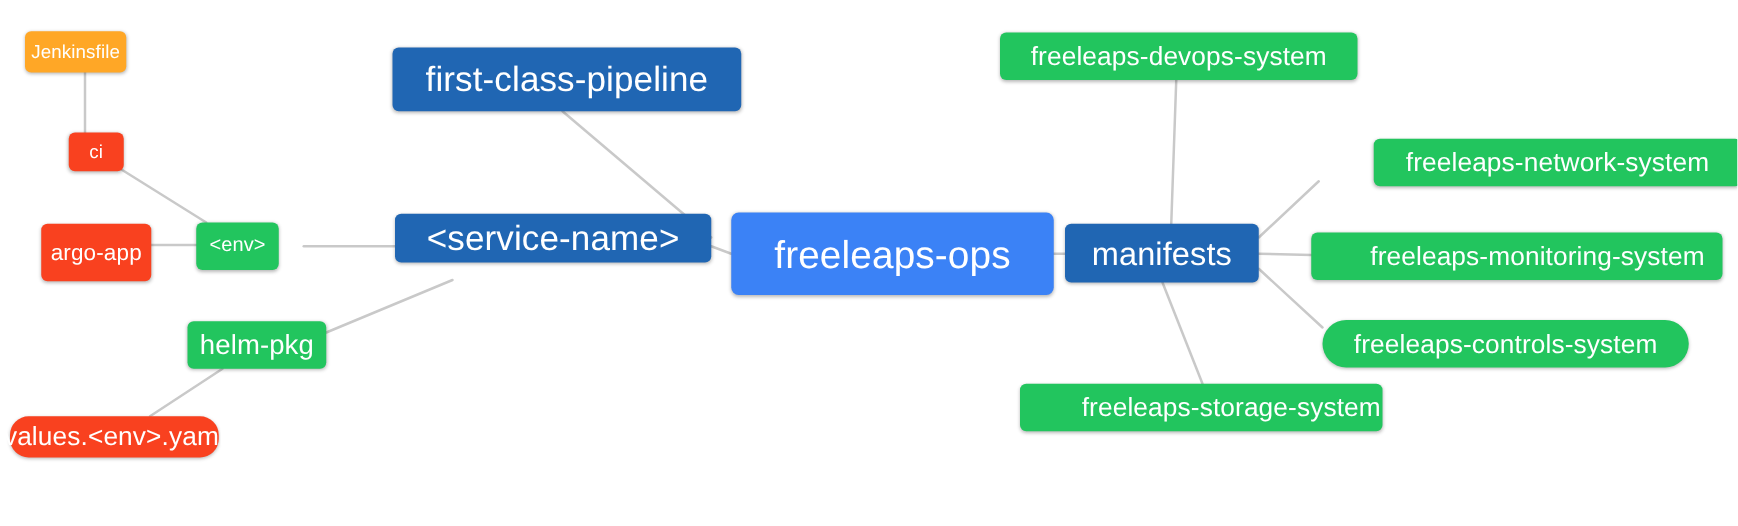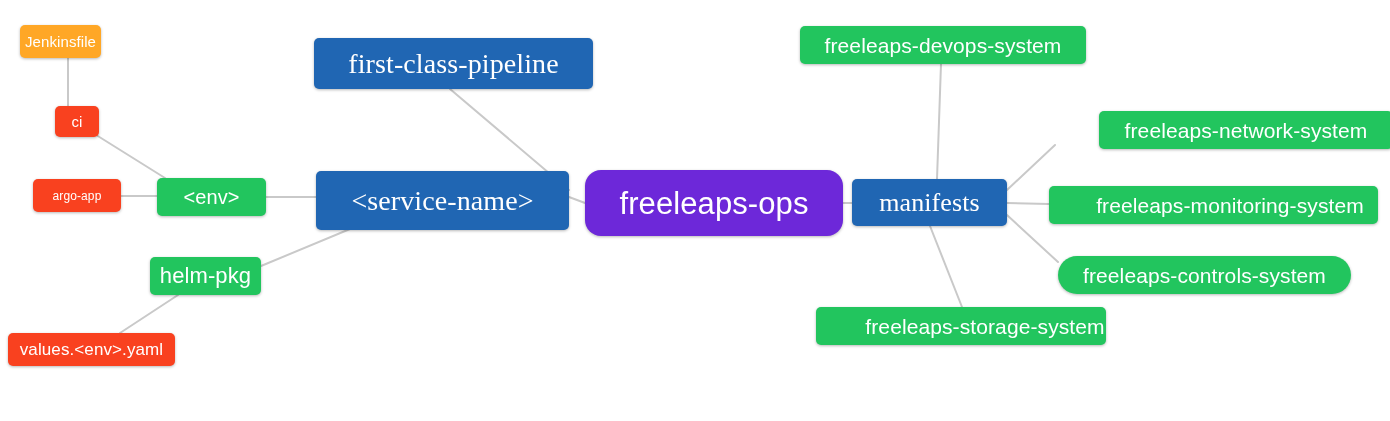--- a/index.html
+++ b/index.html
@@ -35,24 +35,24 @@
     justify-content: center;
     color: #ffffff;
     white-space: nowrap;
     border-radius: 5px;
     box-shadow: 0 1px 3px rgba(0,0,0,0.28);
     letter-spacing: 0.1px;
     line-height: 1;
     user-select: none;
   }
   .node.root {
-    background: #6d28d9;
-    border-radius: 16px;
+    background: #3b82f6;
+    border-radius: 6px;
   }
-  .node.blue    { background: #2066b3; font-family: Liberation Serif, serif; }
+  .node.blue    { background: #2066b3; }
   .node.green   { background: #22c55e; }
   .node.orange  { background: #ffa726; }
   .node.red     { background: #f9411f; }
 </style>
 </head>
 <body>
 
 <div id="mindmap">
   <svg id="edges" viewBox="0 0 1390 421" width="1390" height="421" xmlns="http://www.w3.org/2000/svg">
       <line x1="585" y1="203" x2="569" y2="197" stroke="#c9c9c9" stroke-width="2" stroke-linecap="round"></line>
@@ -65,28 +65,28 @@
       <line x1="68" y1="106" x2="68" y2="58" stroke="#c9c9c9" stroke-width="2" stroke-linecap="round"></line>
       <line x1="178" y1="295" x2="120" y2="333" stroke="#c9c9c9" stroke-width="2" stroke-linecap="round"></line>
       <line x1="937" y1="179" x2="941" y2="64" stroke="#c9c9c9" stroke-width="2" stroke-linecap="round"></line>
       <line x1="1007" y1="190" x2="1055" y2="145" stroke="#c9c9c9" stroke-width="2" stroke-linecap="round"></line>
       <line x1="1007" y1="203" x2="1049" y2="204" stroke="#c9c9c9" stroke-width="2" stroke-linecap="round"></line>
       <line x1="1007" y1="215" x2="1058" y2="262" stroke="#c9c9c9" stroke-width="2" stroke-linecap="round"></line>
       <line x1="930" y1="226" x2="962" y2="307" stroke="#c9c9c9" stroke-width="2" stroke-linecap="round"></line>
     </svg>
   <div id="node-layer">
       <div class="node root" style="left: 585px; top: 170px; width: 258px; height: 66px; font-size: 31px;">freeleaps-ops</div>
-      <div class="node blue" style="left: 316px; top: 171px; width: 253px; height: 59px; font-size: 28px;">&lt;service-name&gt;</div>
+      <div class="node blue" style="left: 316px; top: 171px; width: 253px; height: 39px; font-size: 28px;">&lt;service-name&gt;</div>
       <div class="node blue" style="left: 314px; top: 38px; width: 279px; height: 51px; font-size: 28px;">first-class-pipeline</div>
       <div class="node blue" style="left: 852px; top: 179px; width: 155px; height: 47px; font-size: 26px;">manifests</div>
-      <div class="node green" style="left: 157px; top: 178px; width: 109px; height: 38px; font-size: 20px;">&lt;env&gt;</div>
+      <div class="node green" style="left: 157px; top: 178px; width: 66px; height: 38px; font-size: 16px;">&lt;env&gt;</div>
       <div class="node green" style="left: 150px; top: 257px; width: 111px; height: 38px; font-size: 22px;">helm-pkg</div>
-      <div class="node red" style="left: 33px; top: 179px; width: 88px; height: 33px; font-size: 12px;">argo-app</div>
+      <div class="node red" style="left: 33px; top: 179px; width: 88px; height: 46px; font-size: 18px;">argo-app</div>
       <div class="node red" style="left: 55px; top: 106px; width: 44px; height: 31px; font-size: 15px;">ci</div>
       <div class="node orange" style="left: 20px; top: 25px; width: 81px; height: 33px; font-size: 15px;">Jenkinsfile</div>
-      <div class="node red" style="left: 8px; top: 333px; width: 167px; height: 33px; font-size: 17px;">values.&lt;env&gt;.yaml</div>
+      <div class="node red" style="left: 8px; top: 333px; width: 167px; height: 33px; font-size: 21px; border-radius: 15px;">values.&lt;env&gt;.yaml</div>
       <div class="node green" style="left: 800px; top: 26px; width: 286px; height: 38px; font-size: 21px;">freeleaps-devops-system</div>
       <div class="node green" style="left: 1055px; top: 111px; width: 294px; height: 38px; font-size: 21px; margin-left: 44px;">freeleaps-network-system</div>
       <div class="node green" style="left: 1049px; top: 186px; width: 329px; height: 38px; font-size: 21px; padding-left: 33px;">freeleaps-monitoring-system</div>
       <div class="node green" style="left: 1058px; top: 256px; width: 293px; height: 38px; font-size: 21px; border-radius: 19px;">freeleaps-controls-system</div>
       <div class="node green" style="left: 816px; top: 307px; width: 290px; height: 38px; font-size: 21px; padding-left: 48px;">freeleaps-storage-system</div>
     </div>
 </div>
 
 </body></html>

